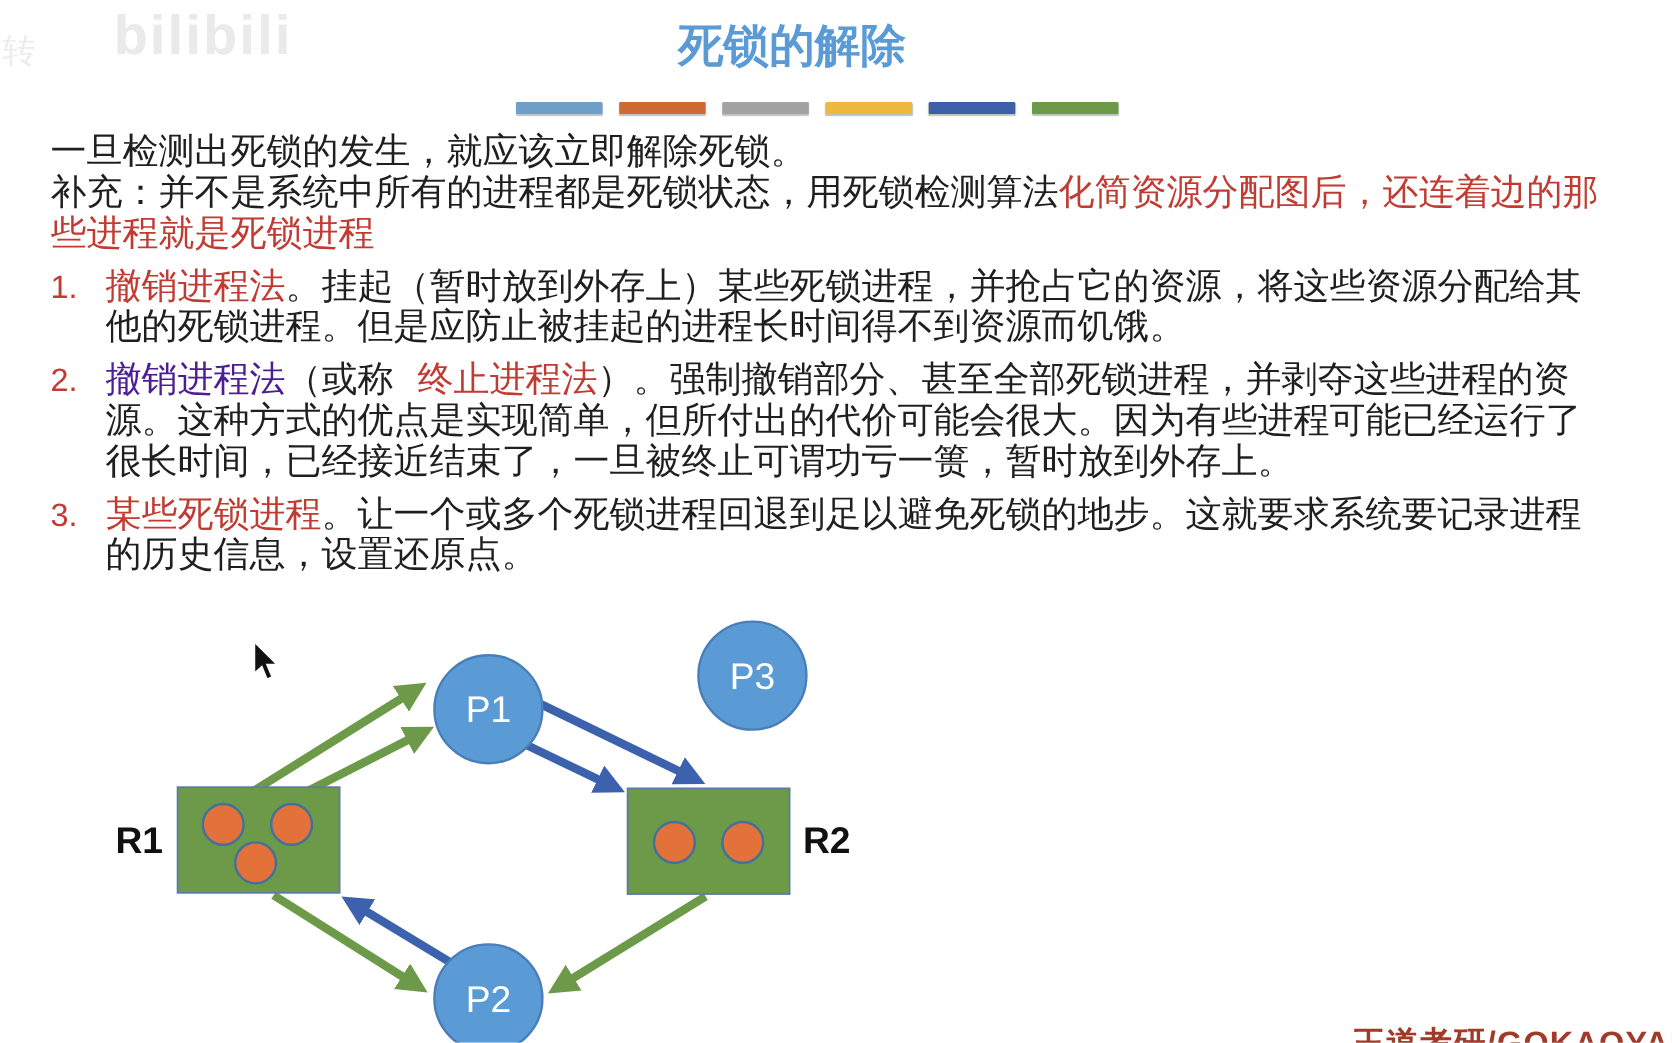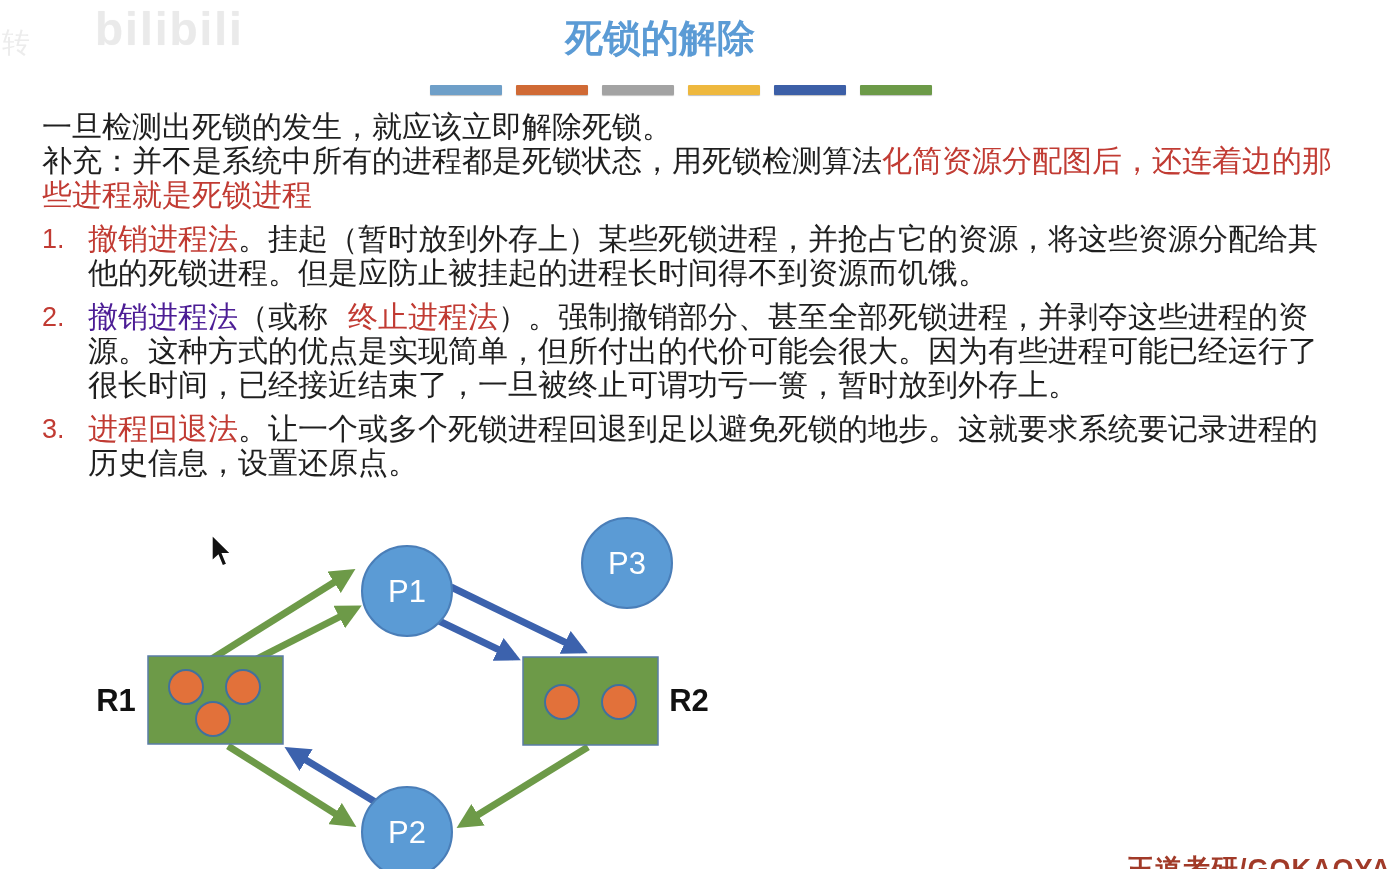--- a/index.html
+++ b/index.html
@@ -66,21 +66,21 @@
       <div class="li">
         <span class="num" style="color:#c13b33;">1.</span>
         <div class="li-text"><span class="red" style="color:#c13b33;">撤销进程法</span><span></span><span class="red" style="color:#c13b33;"></span><span>。挂起（暂时放到外存上）某些死锁进程，并抢占它的资源，将这些资源分配给其他的死锁进程。但是应防止被挂起的进程长时间得不到资源而饥饿。</span></div>
       </div>
       <div class="li">
         <span class="num" style="color:#c13b33;">2.</span>
         <div class="li-text"><span class="red" style="color:#4c1d95;">撤销进程法</span><span>（或称</span><span class="red" style="color:#c13b33;margin-left:20px;">终止进程法</span><span>）。强制撤销部分、甚至全部死锁进程，并剥夺这些进程的资源。这种方式的优点是实现简单，但所付出的代价可能会很大。因为有些进程可能已经运行了很长时间，已经接近结束了，一旦被终止可谓功亏一篑，暂时放到外存上。</span></div>
       </div>
       <div class="li">
         <span class="num" style="color:#c13b33;">3.</span>
-        <div class="li-text"><span class="red" style="color:#c13b33;">进程回退法</span><span></span><span class="red" style="color:#c13b33;"></span><span>。让一个或多个死锁进程回退到足以避免死锁的地步。这就要求系统要记录进程的历史信息，设置还原点。</span></div>
+        <div class="li-text"><span class="red" style="color:#c13b33;">某些死锁进程</span><span></span><span class="red" style="color:#c13b33;"></span><span>。让一个或多个死锁进程回退到足以避免死锁的地步。这就要求系统要记录进程的历史信息，设置还原点。</span></div>
       </div>
     </div>
   </div>
 
   <svg class="diagram" viewBox="0 0 780 359">
     <defs>
       <marker id="mg" viewBox="0 0 10 10" refX="7" refY="5" markerWidth="3.6" markerHeight="3.6" orient="auto-start-reverse">
         <path d="M0,0 L10,5 L0,10 z" fill="#6d9a48"></path>
       </marker>
       <marker id="mb" viewBox="0 0 10 10" refX="7" refY="5" markerWidth="3.6" markerHeight="3.6" orient="auto-start-reverse">

